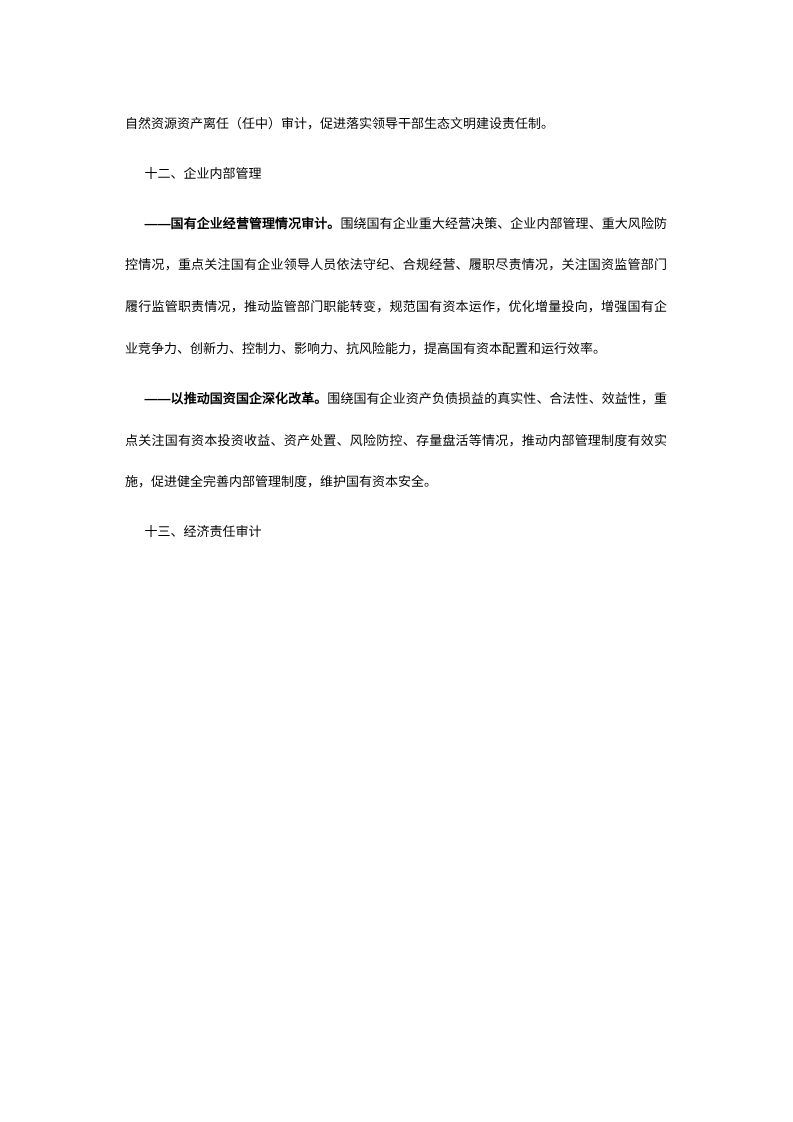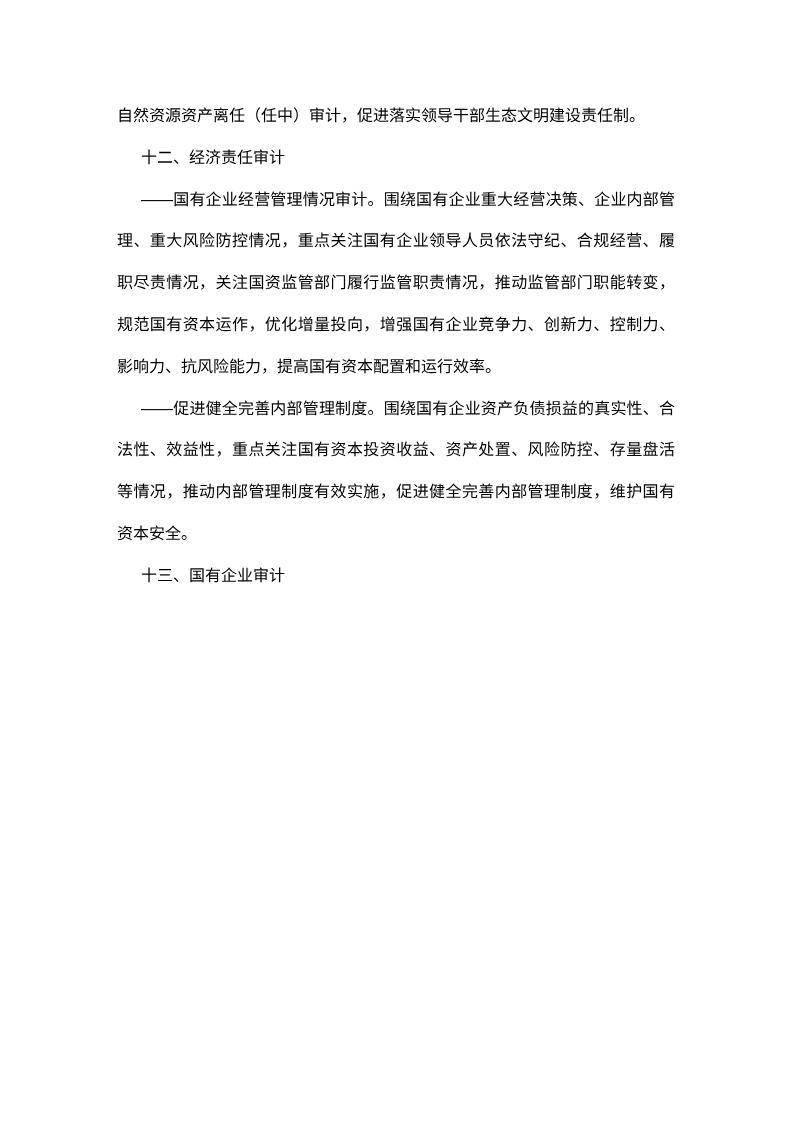--- a/index.html
+++ b/index.html
@@ -15,44 +15,44 @@
     overflow: hidden;
     font-family: "Liberation Sans", sans-serif;
   }
   .content {
     position: absolute;
     left: 117px;
     top: 95px;
     width: 558px;
   }
   .para {
-    margin: 0;
+    margin: 8px;
     padding: 0;
-    font-size: 16px;
+    font-size: 13px;
     line-height: 41.8px;
     color: #000000;
     text-align: justify;
     text-justify: inter-ideograph;
     letter-spacing: 0;
     word-break: break-all;
   }
   .para.indent {
     text-indent: 1.5em;
   }
   .run {
     font-weight: normal;
   }
   .run.bold {
-    font-weight: normal;
+    font-weight: bold;
   }
 </style>
 </head>
 <body>
 
 <div class="page">
   <div class="content">
       <p class="para"><span class="run">自然资源资产离任（任中）审计，促进落实领导干部生态文明建设责任制。</span></p>
-      <p class="para indent"><span class="run">十二、经济责任审计</span></p>
+      <p class="para indent"><span class="run">十二、企业内部管理</span></p>
       <p class="para indent"><span class="run bold">——国有企业经营管理情况审计。</span><span class="run">围绕国有企业重大经营决策、企业内部管理、重大风险防控情况，重点关注国有企业领导人员依法守纪、合规经营、履职尽责情况，关注国资监管部门履行监管职责情况，推动监管部门职能转变，规范国有资本运作，优化增量投向，增强国有企业竞争力、创新力、控制力、影响力、抗风险能力，提高国有资本配置和运行效率。</span></p>
-      <p class="para indent"><span class="run bold">——促进健全完善内部管理制度。</span><span class="run">围绕国有企业资产负债损益的真实性、合法性、效益性，重点关注国有资本投资收益、资产处置、风险防控、存量盘活等情况，推动内部管理制度有效实施，促进健全完善内部管理制度，维护国有资本安全。</span></p>
-      <p class="para indent"><span class="run">十三、国有企业审计</span></p>
+      <p class="para indent"><span class="run bold">——以推动国资国企深化改革。</span><span class="run">围绕国有企业资产负债损益的真实性、合法性、效益性，重点关注国有资本投资收益、资产处置、风险防控、存量盘活等情况，推动内部管理制度有效实施，促进健全完善内部管理制度，维护国有资本安全。</span></p>
+      <p class="para indent"><span class="run">十三、经济责任审计</span></p>
     </div>
 </div>
 
 </body></html>

